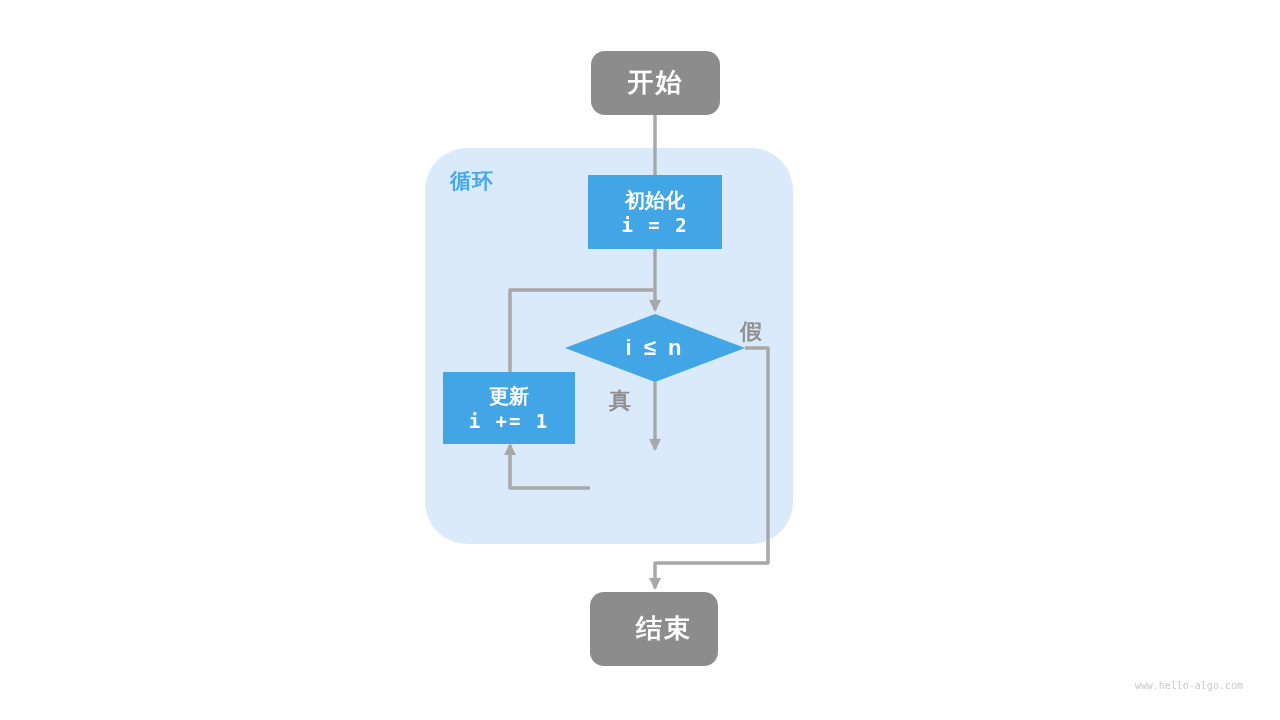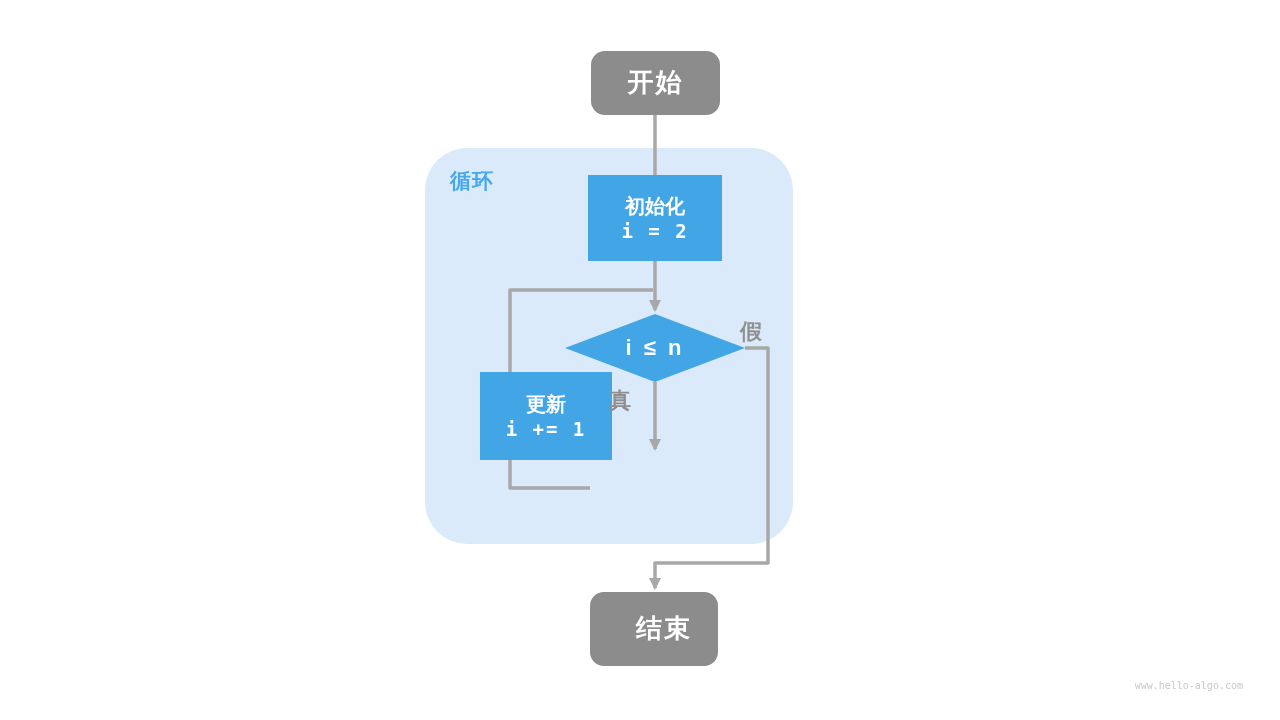--- a/index.html
+++ b/index.html
@@ -68,22 +68,22 @@
     letter-spacing: 2px;
   }
   .node-start { left: 591px; top: 51px; width: 129px; height: 64px; }
   .node-end   { left: 590px; top: 592px; width: 128px; height: 74px; padding-left: 20px; }
 
   .node-process {
     background: var(--node-blue);
     font-size: 20px;
     font-weight: 600;
   }
-  .node-init   { left: 588px; top: 175px; width: 134px; height: 86px; }
-  .node-update { left: 443px; top: 372px; width: 132px; height: 88px; margin-left: 37px; }
+  .node-init   { left: 588px; top: 175px; width: 134px; height: 74px; }
+  .node-update { left: 443px; top: 372px; width: 132px; height: 72px; }
 
   .node-task {
     left: 590px; top: 453px; width: 130px; height: 70px;
     background: var(--node-green);
     font-size: 26px;
     font-weight: 600;
     letter-spacing: 2px;
   }
 
   .node-diamond {

